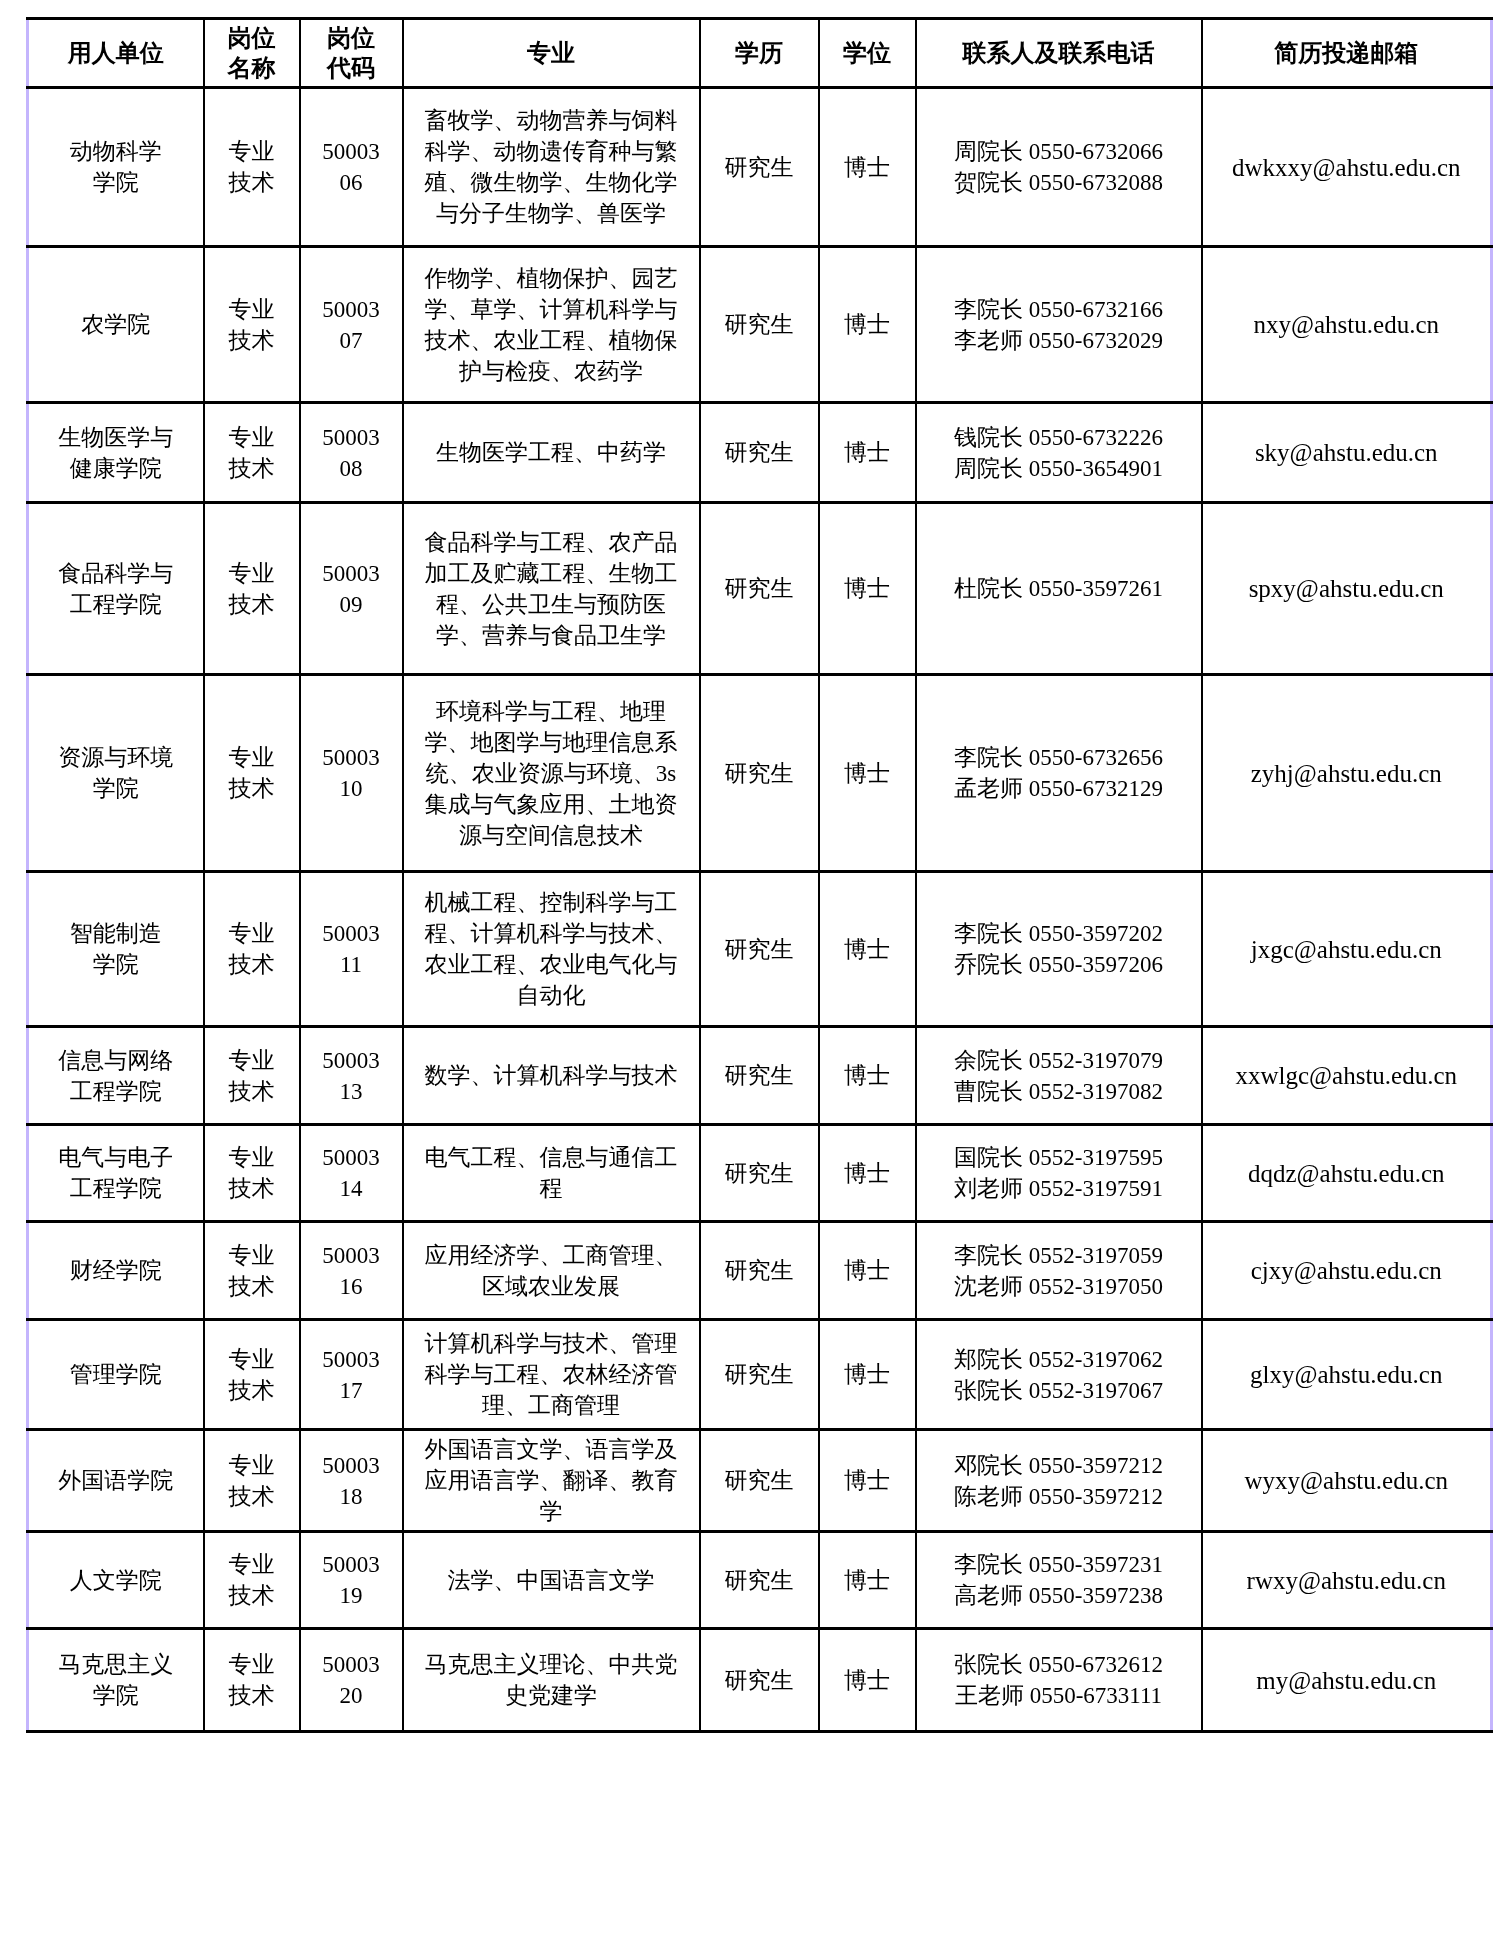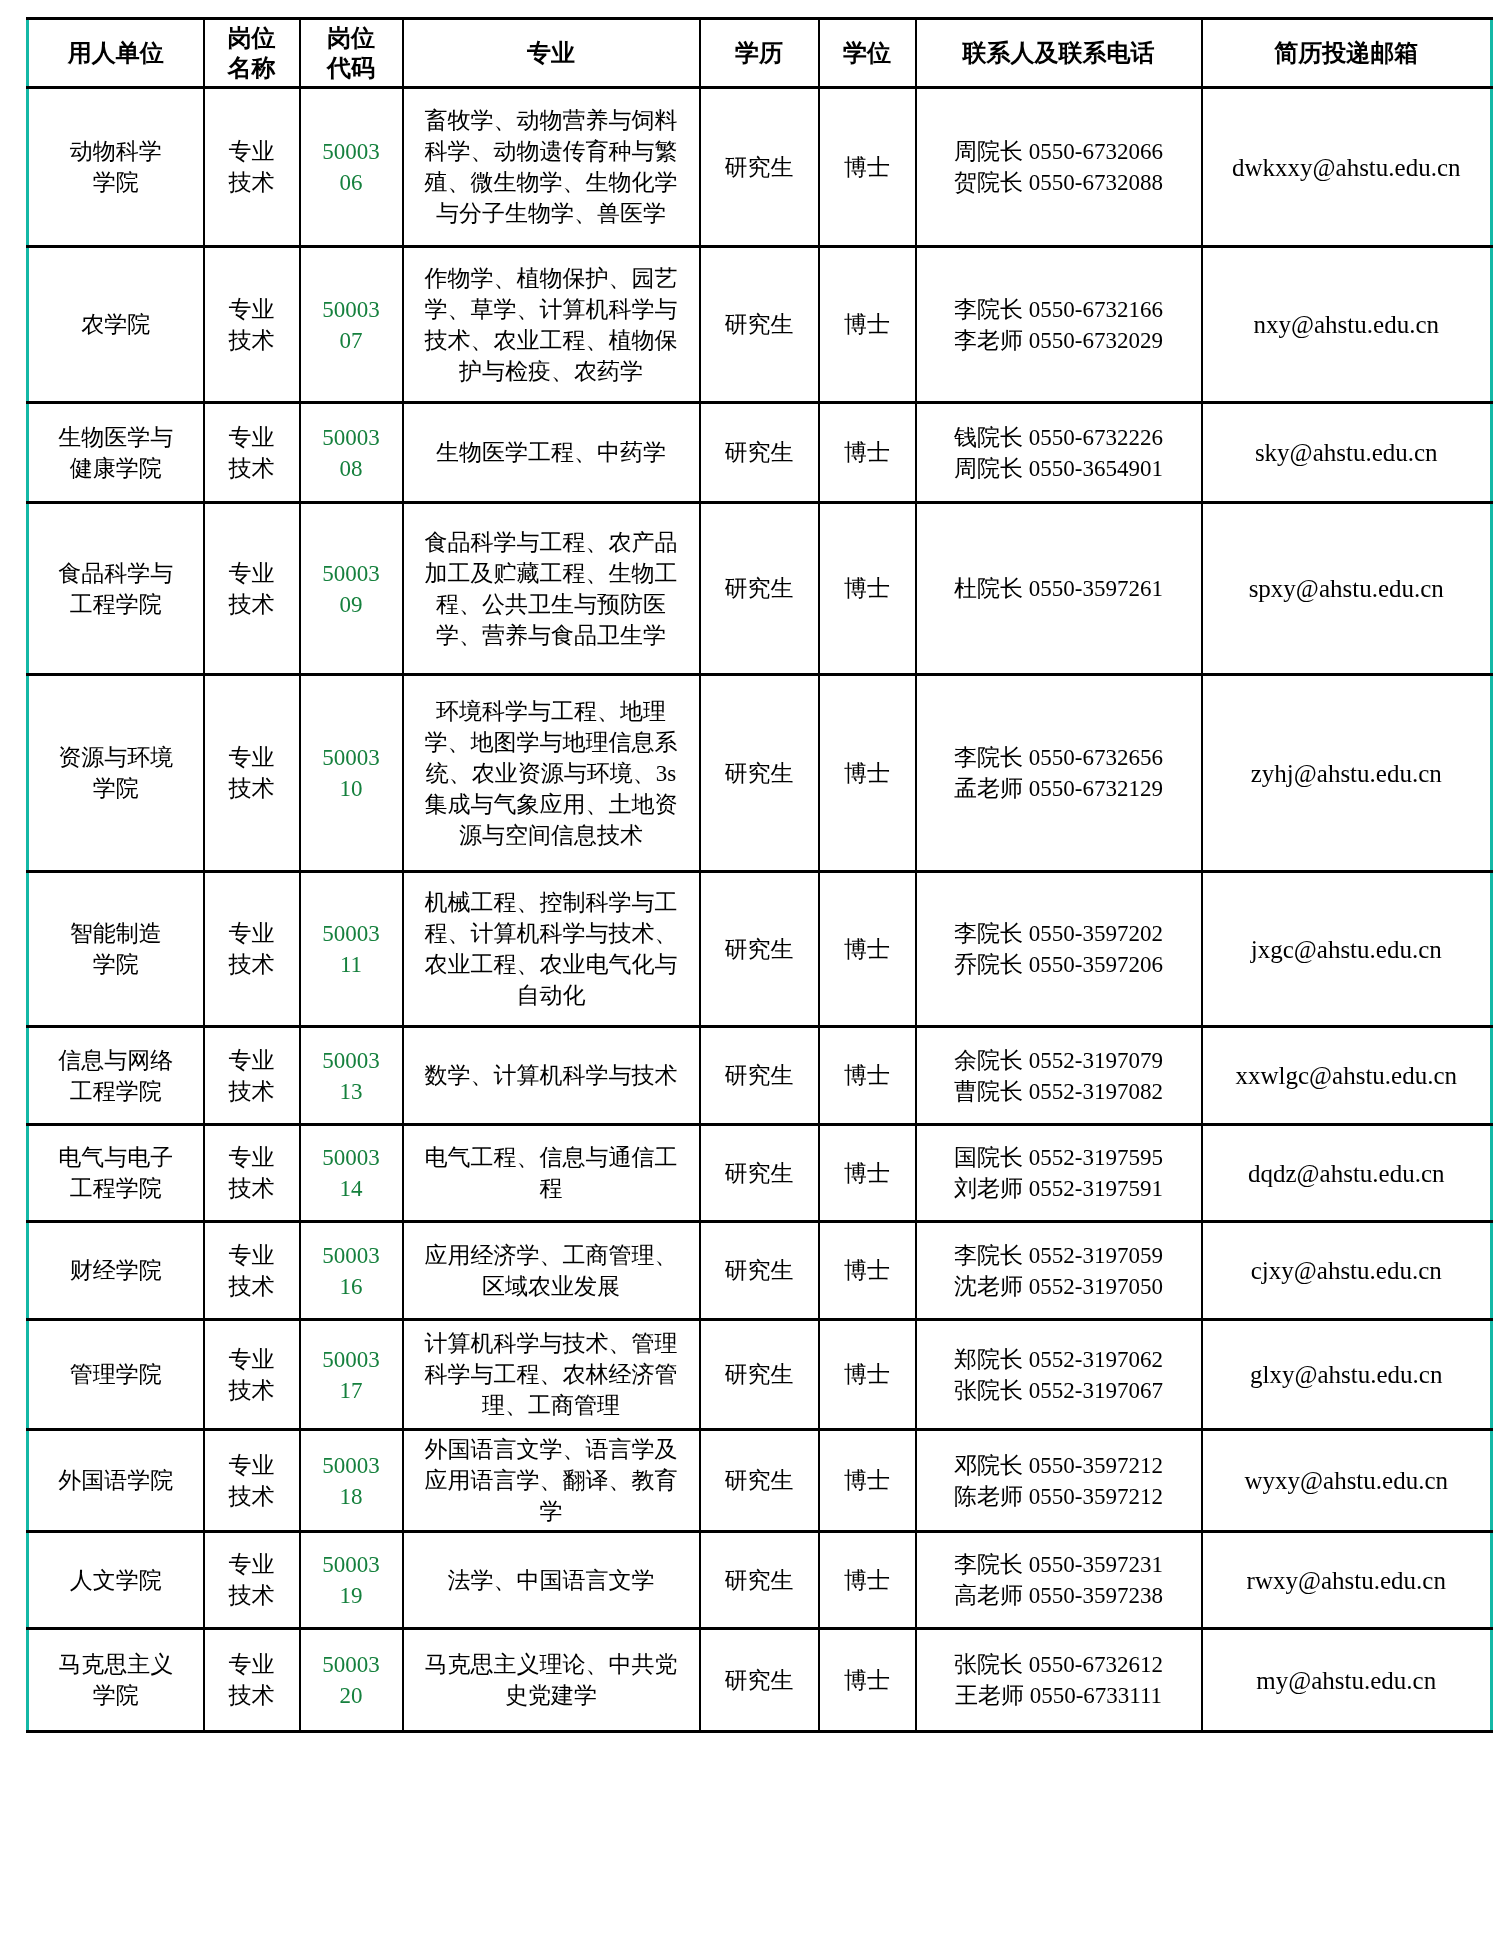--- a/index.html
+++ b/index.html
@@ -9,42 +9,42 @@
     width:1498px;
     height:1943px;
     font-family:"Liberation Serif","DejaVu Serif",serif;
     color:#000;
   }
   table.recruit{
     border-collapse:collapse;
     table-layout:fixed;
     width:1464px;
     margin:17px 16px 0 26px;
-    border:3px solid #14b8a6;
+    border:3px solid #c4b5fd;
   }
   th,td{
     border:2px solid #000;
     border-top-width:3px;
     border-bottom-width:3px;
     text-align:center;
     vertical-align:middle;
     padding:3px 9px;
     font-size:23px;
     line-height:31px;
     white-space:pre-line;
     overflow:hidden;
     word-break:break-word;
   }
   thead th{
     font-weight:bold;
     font-size:24px;
     line-height:30px;
   }
   thead tr{height:66px;}
-  td.c-code{color:#15803d;}
+  td.c-code{color:#000000;}
   td.c-email{font-size:25px;}
   td.c-majors{padding:3px 18px;}
 </style>
 </head>
 <body>
 
 <table class="recruit">
   <colgroup>
     <col style="width:176px">
     <col style="width:96px">

